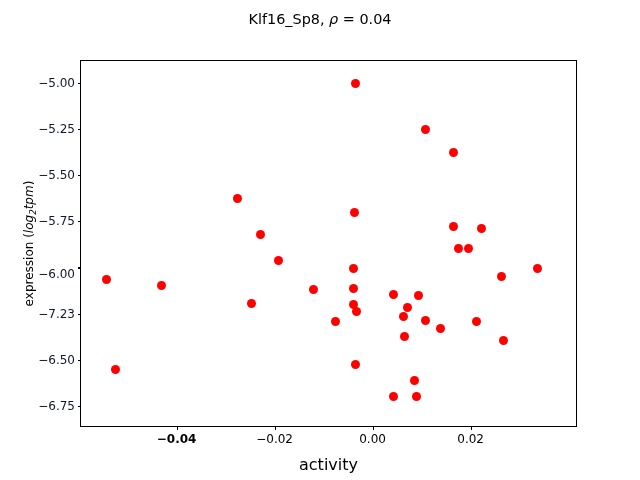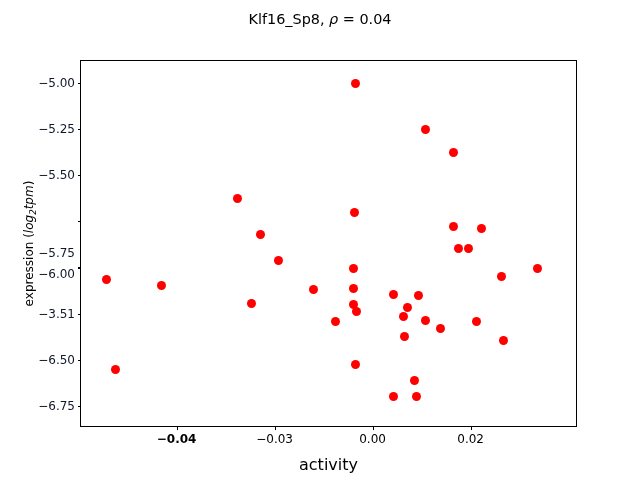--- a/index.html
+++ b/index.html
@@ -163,37 +163,37 @@
         <div class="point" style="left: 422.22px; top: 279.465px; background: rgb(255, 0, 0); width: 9px; height: 9px; margin-left: -4.5px; margin-top: -4.5px;"></div>
         <div class="point" style="left: 274.7px; top: 303.429px; background: rgb(255, 0, 0); width: 9px; height: 9px; margin-left: -4.5px; margin-top: -4.5px;"></div>
         <div class="point" style="left: 333.512px; top: 319.283px; background: rgb(255, 0, 0); width: 9px; height: 9px; margin-left: -4.5px; margin-top: -4.5px;"></div>
         <div class="point" style="left: 34.552px; top: 308.591px; background: rgb(255, 0, 0); width: 9px; height: 9px; margin-left: -4.5px; margin-top: -4.5px;"></div>
         <div class="point" style="left: 312.683px; top: 335.321px; background: rgb(255, 0, 0); width: 9px; height: 9px; margin-left: -4.5px; margin-top: -4.5px;"></div>
         <div class="point" style="left: 335.473px; top: 335.321px; background: rgb(255, 0, 0); width: 9px; height: 9px; margin-left: -4.5px; margin-top: -4.5px;"></div>
       </div>
   <div class="xtick" style="left: 95.5693px;"></div>
       <div class="xtick-label" style="left: 95.5693px; font-weight: bold;">−0.04</div>
       <div class="xtick" style="left: 193.589px;"></div>
-      <div class="xtick-label" style="left: 193.589px;">−0.03</div>
+      <div class="xtick-label" style="left: 193.589px;">−0.02</div>
       <div class="xtick" style="left: 291.609px;"></div>
       <div class="xtick-label" style="left: 291.609px;">0.00</div>
       <div class="xtick" style="left: 389.629px;"></div>
       <div class="xtick-label" style="left: 389.629px; text-align: center;">0.02</div>
       <div class="ytick" style="top: 22.1212px;"></div>
       <div class="ytick-label" style="top: 22.1212px;">−5.00</div>
       <div class="ytick" style="top: 68.2071px;"></div>
       <div class="ytick-label" style="top: 68.2071px;">−5.25</div>
       <div class="ytick" style="top: 114.293px;"></div>
       <div class="ytick-label" style="top: 114.293px;">−5.50</div>
       <div class="ytick" style="top: 160.379px;"></div>
-      <div class="ytick-label" style="top: 160.379px; margin-top: 32px;">−5.75</div>
+      <div class="ytick-label" style="top: 160.379px;">−5.75</div>
       <div class="ytick" style="top: 206.465px;"></div>
       <div class="ytick-label" style="top: 213px;">−6.00</div>
       <div class="ytick" style="top: 252.551px;"></div>
-      <div class="ytick-label" style="top: 252.551px;">−3.51</div>
+      <div class="ytick-label" style="top: 252.551px;">−7.23</div>
       <div class="ytick" style="top: 298.636px;"></div>
       <div class="ytick-label" style="top: 298.636px;">−6.50</div>
       <div class="ytick" style="top: 344.722px;"></div>
       <div class="ytick-label" style="top: 344.722px;">−6.75</div>
     </div>
 
   <div id="xlabel">activity</div>
 
   <div id="ylabel">expression (<span class="ital">log<sub>2</sub>tpm</span>)</div>
 

